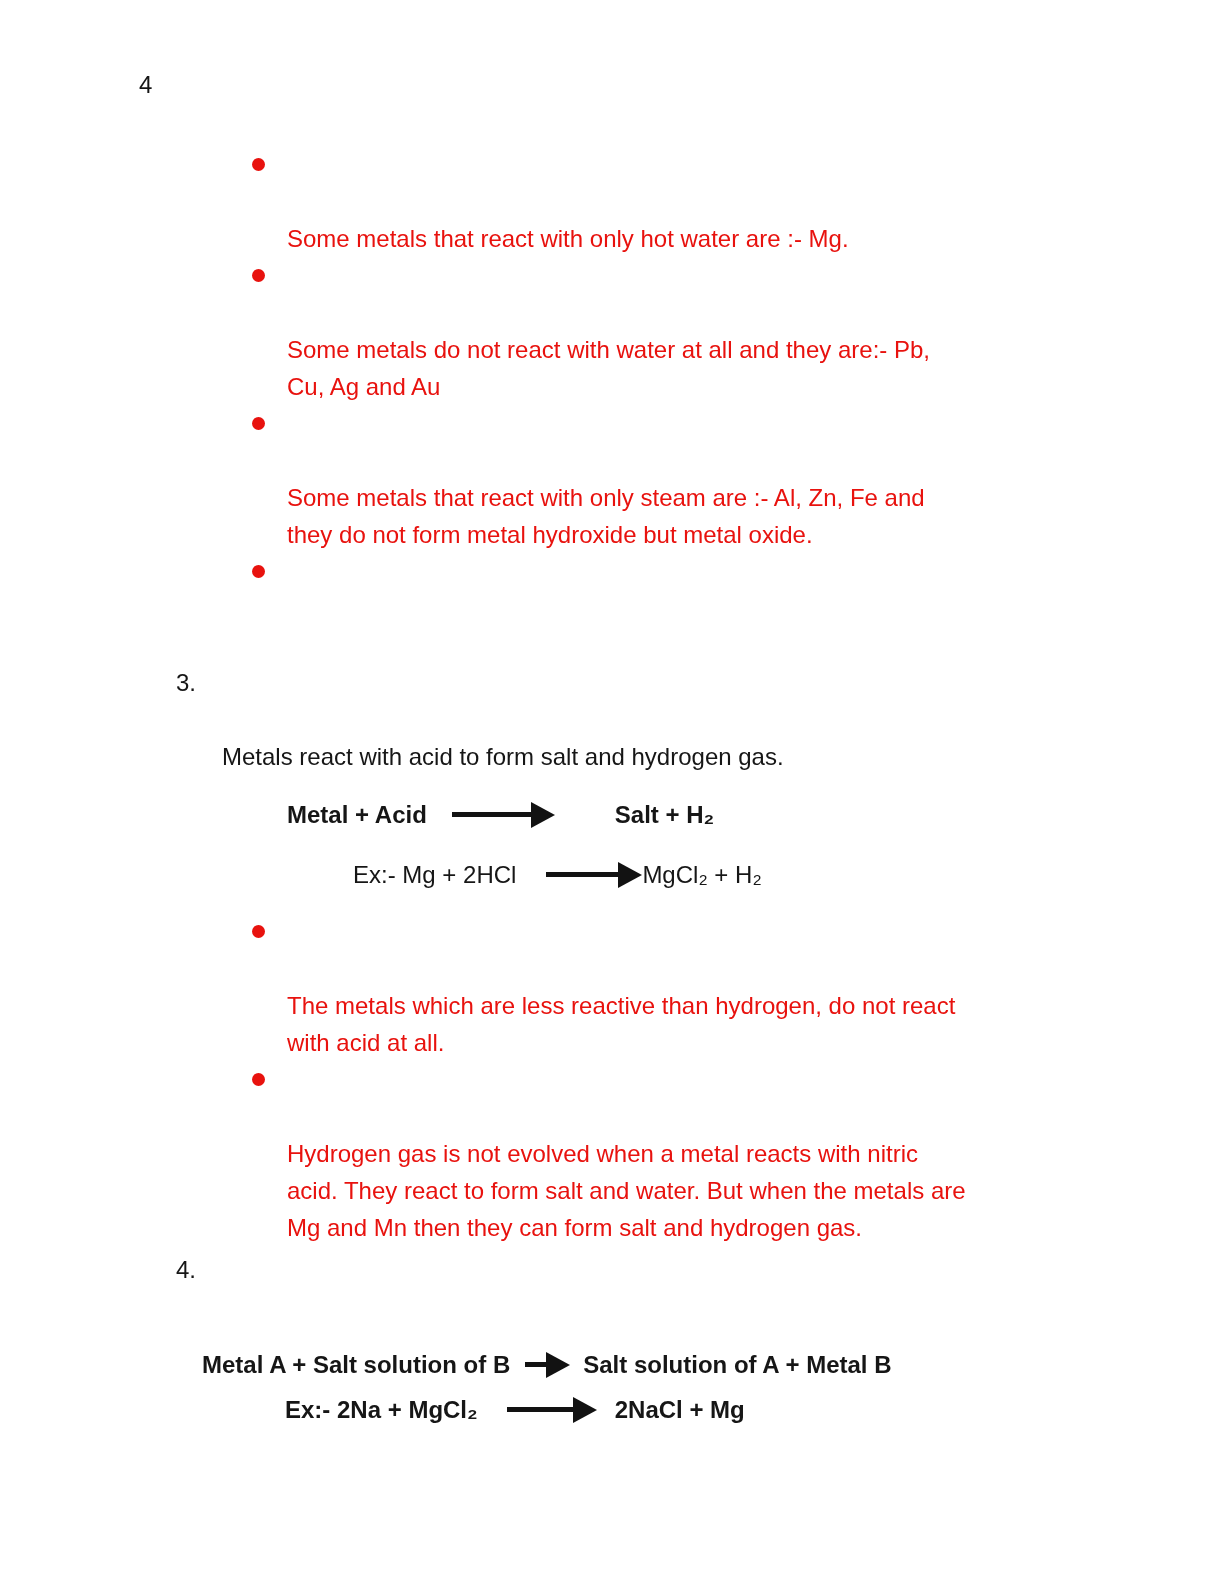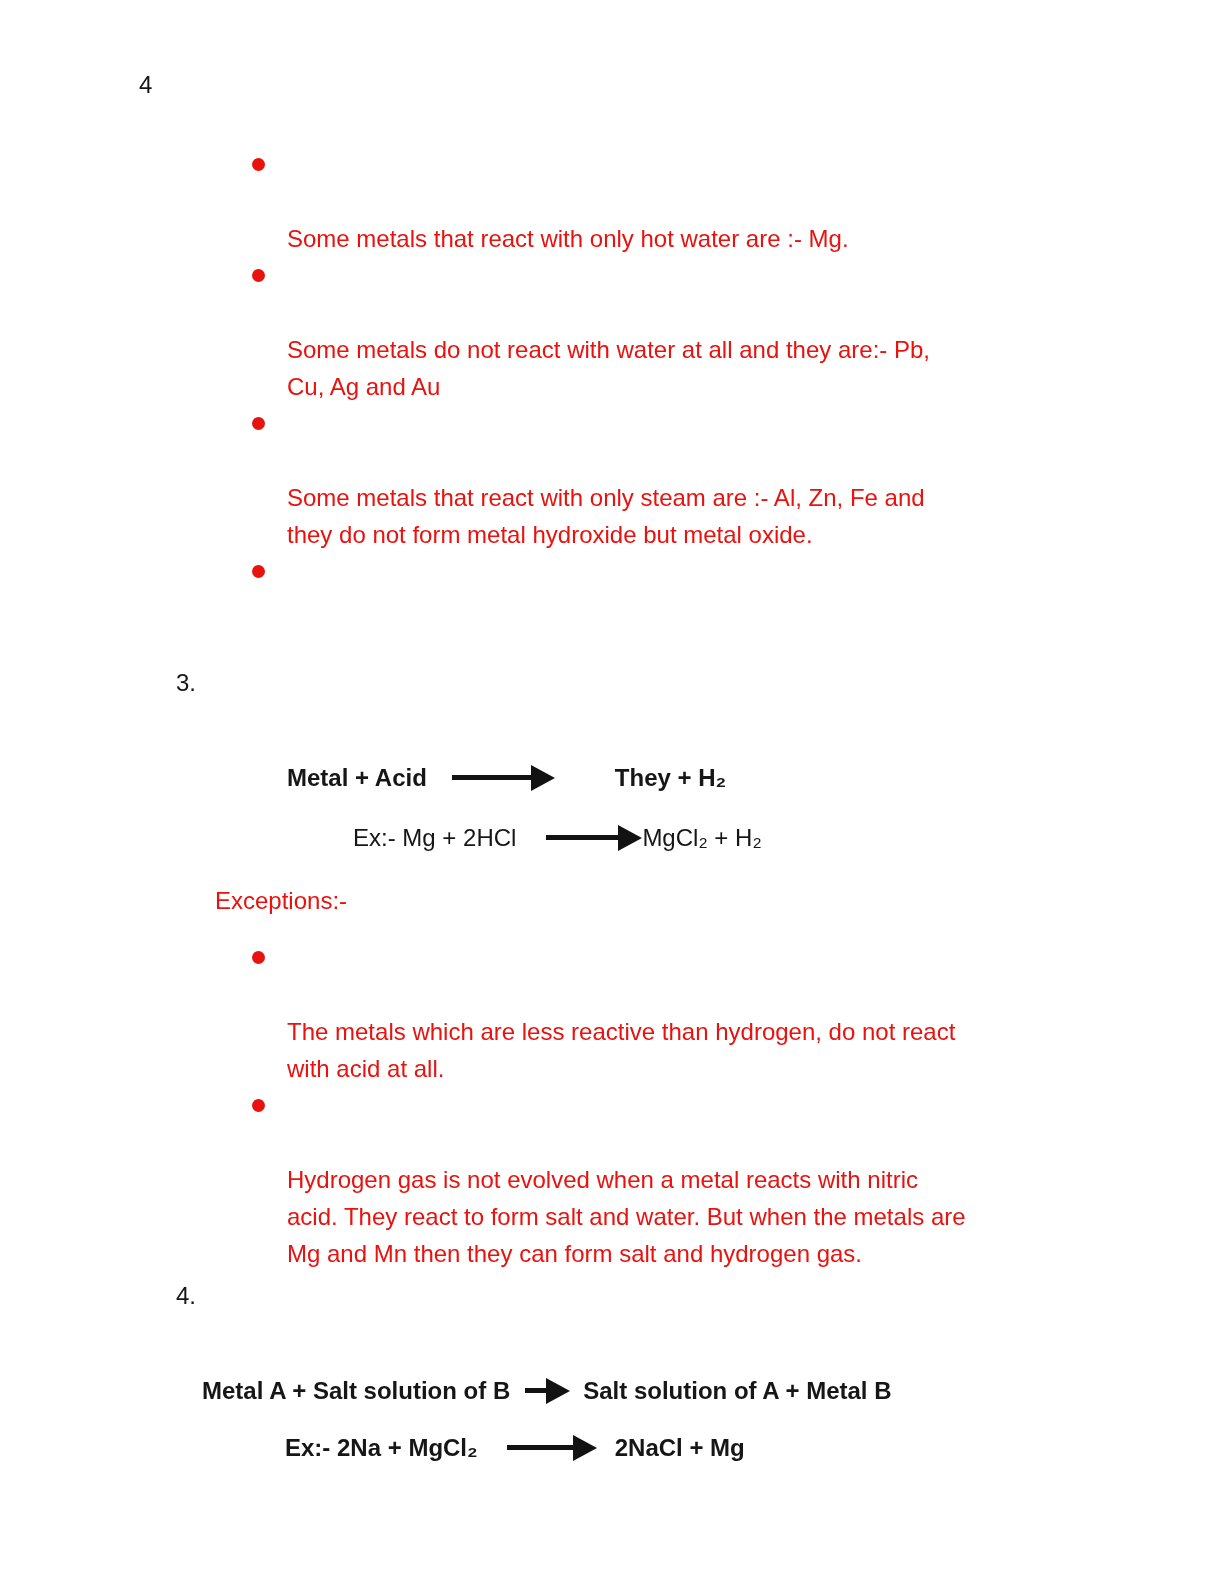--- a/index.html
+++ b/index.html
@@ -62,35 +62,35 @@
 they do not form metal hydroxide but metal oxide.</span>
       </li>
       <li class="bitem">
         <span class="dot"></span>
         <span></span>
       </li>
     </ul>
 
     <div class="numitem">
       <span class="num">3.</span>
+      <span>Metals react with acid to form salt and hydrogen gas.</span>
     </div>
 
     <div class="eq" style="margin-top:21px">
       <span class="bold" style="margin-left:287px">Metal + Acid</span>
       <span class="arrow" style="margin-left:25px;width:103px"></span>
-      <span class="bold" style="margin-left:60px">They + H₂</span>
+      <span class="bold" style="margin-left:60px">Salt + H₂</span>
     </div>
 
     <div class="eq" style="margin-top:23px">
       <span style="margin-left:353px">Ex:- Mg + 2HCl</span>
       <span class="arrow" style="margin-left:30px;width:96px"></span>
       <span style="">MgCl₂ + H₂</span>
     </div>
 
-    <div class="exceptions red" style="margin-top:26px">Exceptions:-</div>
 
     <ul class="blist red" style="margin-top:20px">
       <li class="bitem">
         <span class="dot"></span>
         <span>The metals which are less reactive than hydrogen, do not react
 with acid at all.</span>
       </li>
       <li class="bitem">
         <span class="dot"></span>
         <span>Hydrogen gas is not evolved when a metal reacts with nitric
@@ -102,20 +102,20 @@
     <div class="numitem" style="margin-top:5px">
       <span class="num">4.</span>
     </div>
 
     <div class="eq" style="margin-top:21px">
       <span class="bold" style="margin-left:202px">Metal A + Salt solution of B</span>
       <span class="arrow" style="margin-left:15px;width:45px"></span>
       <span class="bold" style="margin-left:13px">Salt solution of A + Metal B</span>
     </div>
 
-    <div class="eq" style="margin-top:20px">
+    <div class="eq" style="margin-top:8px">
       <span class="bold" style="margin-left:285px">Ex:- 2Na + MgCl₂</span>
       <span class="arrow" style="margin-left:29px;width:90px"></span>
       <span class="bold" style="margin-left:18px">2NaCl + Mg</span>
     </div>
 
   </div>
 </div>
 
 </body></html>

